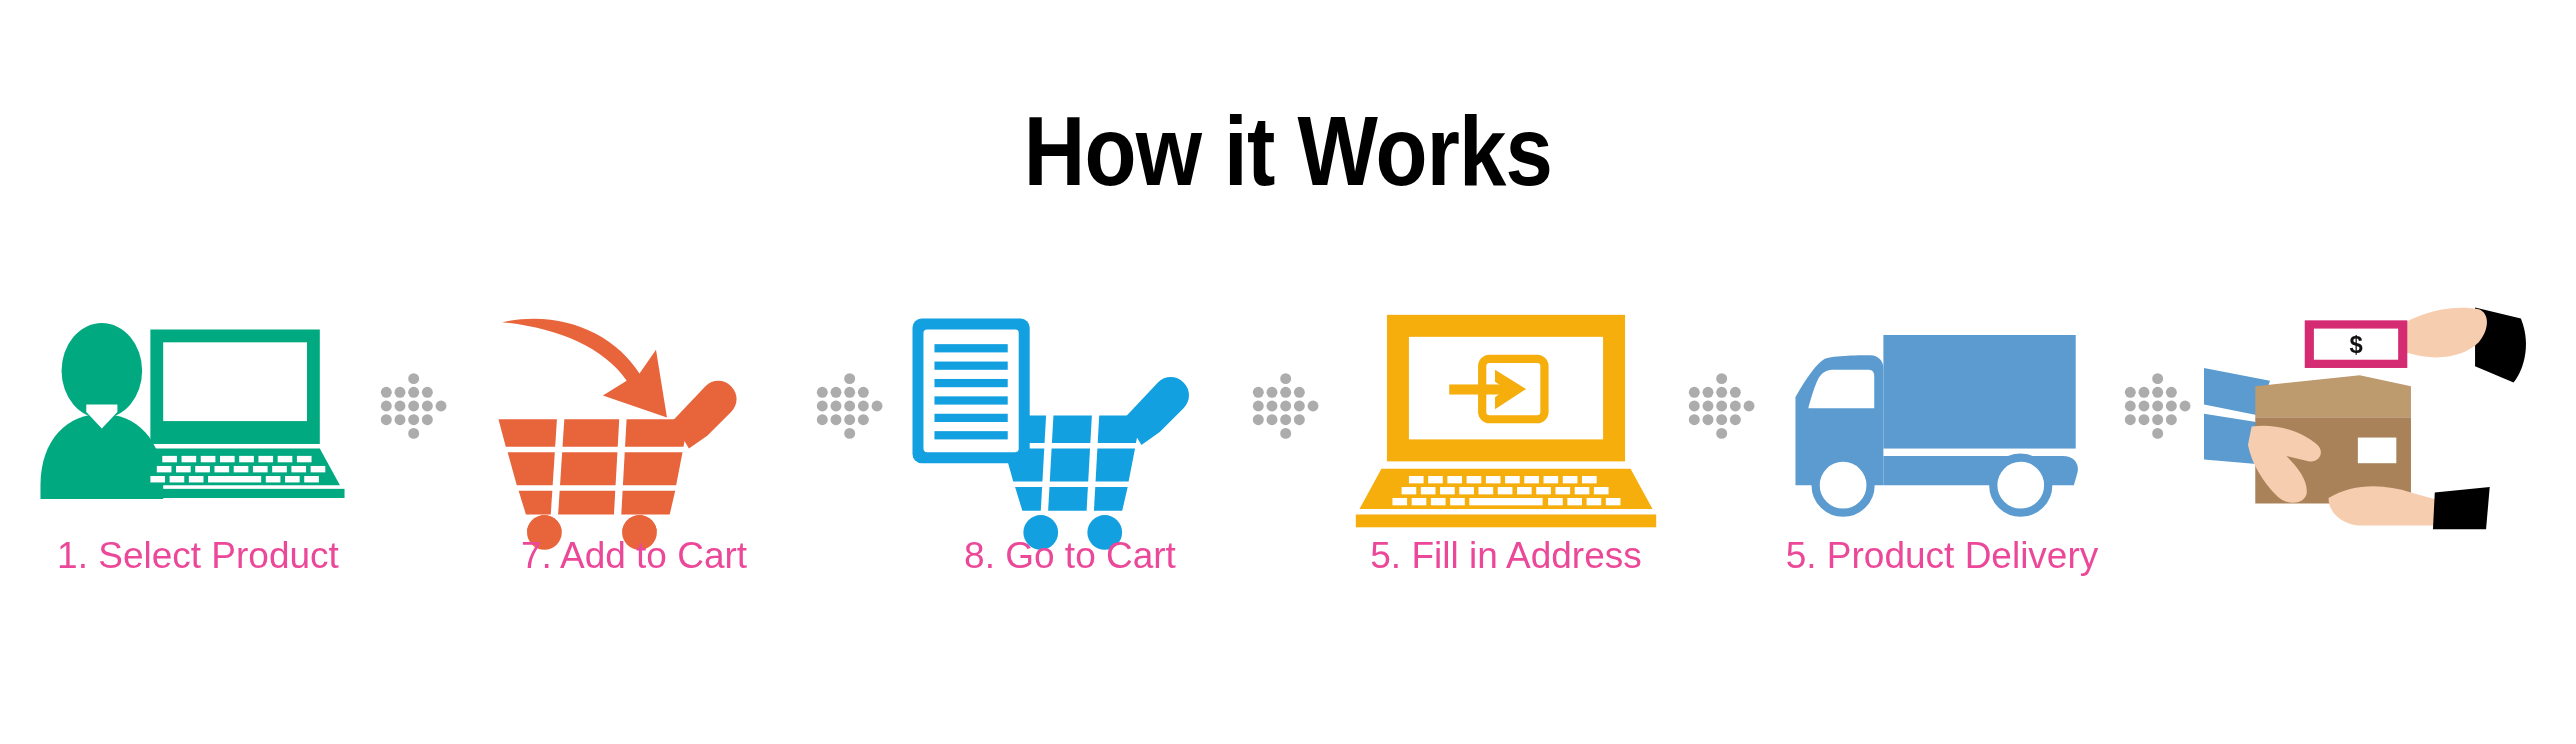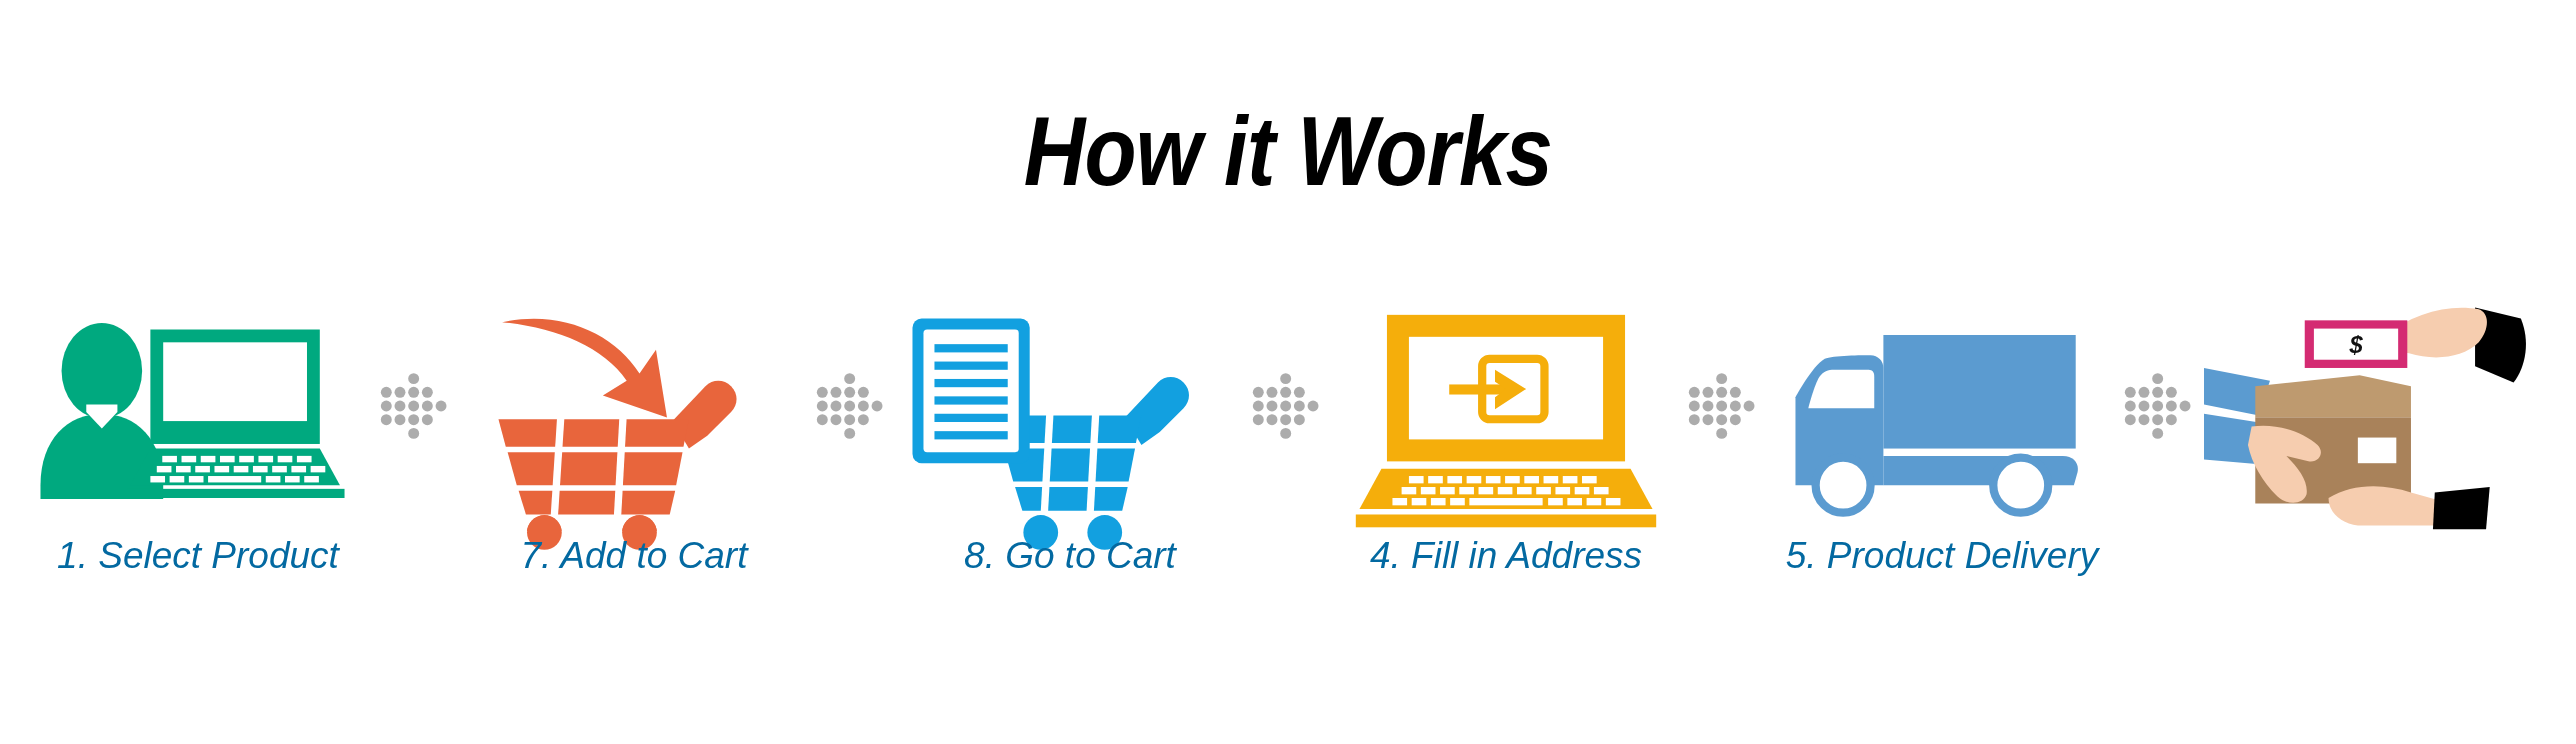--- a/index.html
+++ b/index.html
@@ -11,21 +11,20 @@
     width: 2576px;
     height: 745px;
     font-family: "Liberation Sans", sans-serif;
     overflow: hidden;
   }
   .page {
     position: relative;
     width: 2576px;
     height: 745px;
     background: #ffffff;
-    font-style: italic;
   }
 
   
   .title {
     position: absolute;
     top: 101px;
     left: 0;
     width: 2576px;
     text-align: center;
     font-family: "Liberation Sans Narrow", "Liberation Sans", sans-serif;
@@ -61,21 +60,21 @@
     width: 348px;
     height: 229px;
   }
   .label {
     position: absolute;
     top: 233px;
     left: 0;
     width: 348px;
     text-align: center;
     font-size: 37px;
-    color: #0369a1;
+    color: #ec4899;
     font-family: "Liberation Sans", sans-serif;
     white-space: nowrap;
     letter-spacing: 0px;
   }
 
   
   .sep {
     flex: 0 0 auto;
     width: 88px;
     height: 229px;
@@ -327,21 +326,21 @@
             <rect x="150" y="214" width="80" height="8"></rect>
             <rect x="236" y="214" width="16" height="8"></rect>
               <rect x="257" y="214" width="16" height="8"></rect>
             <rect x="278" y="214" width="16" height="8"></rect>
               <rect x="299" y="214" width="16" height="8"></rect>
           </g>
 
           <rect x="26" y="232" width="328" height="14" fill="#F5AE0B"></rect>
         </svg>
       </div>
-      <div class="label">4. Fill in Address</div>
+      <div class="label">5. Fill in Address</div>
     </div>
 
     <div class="sep">
       <svg width="73" height="66" viewBox="0 0 80 72">
         <g fill="#ACACAC">
           <circle cx="38" cy="6" r="6"></circle>
           <circle cx="38" cy="21" r="6"></circle>
             <circle cx="53" cy="21" r="6"></circle>
           <circle cx="8" cy="36" r="6"></circle>
             <circle cx="23" cy="36" r="6"></circle>

